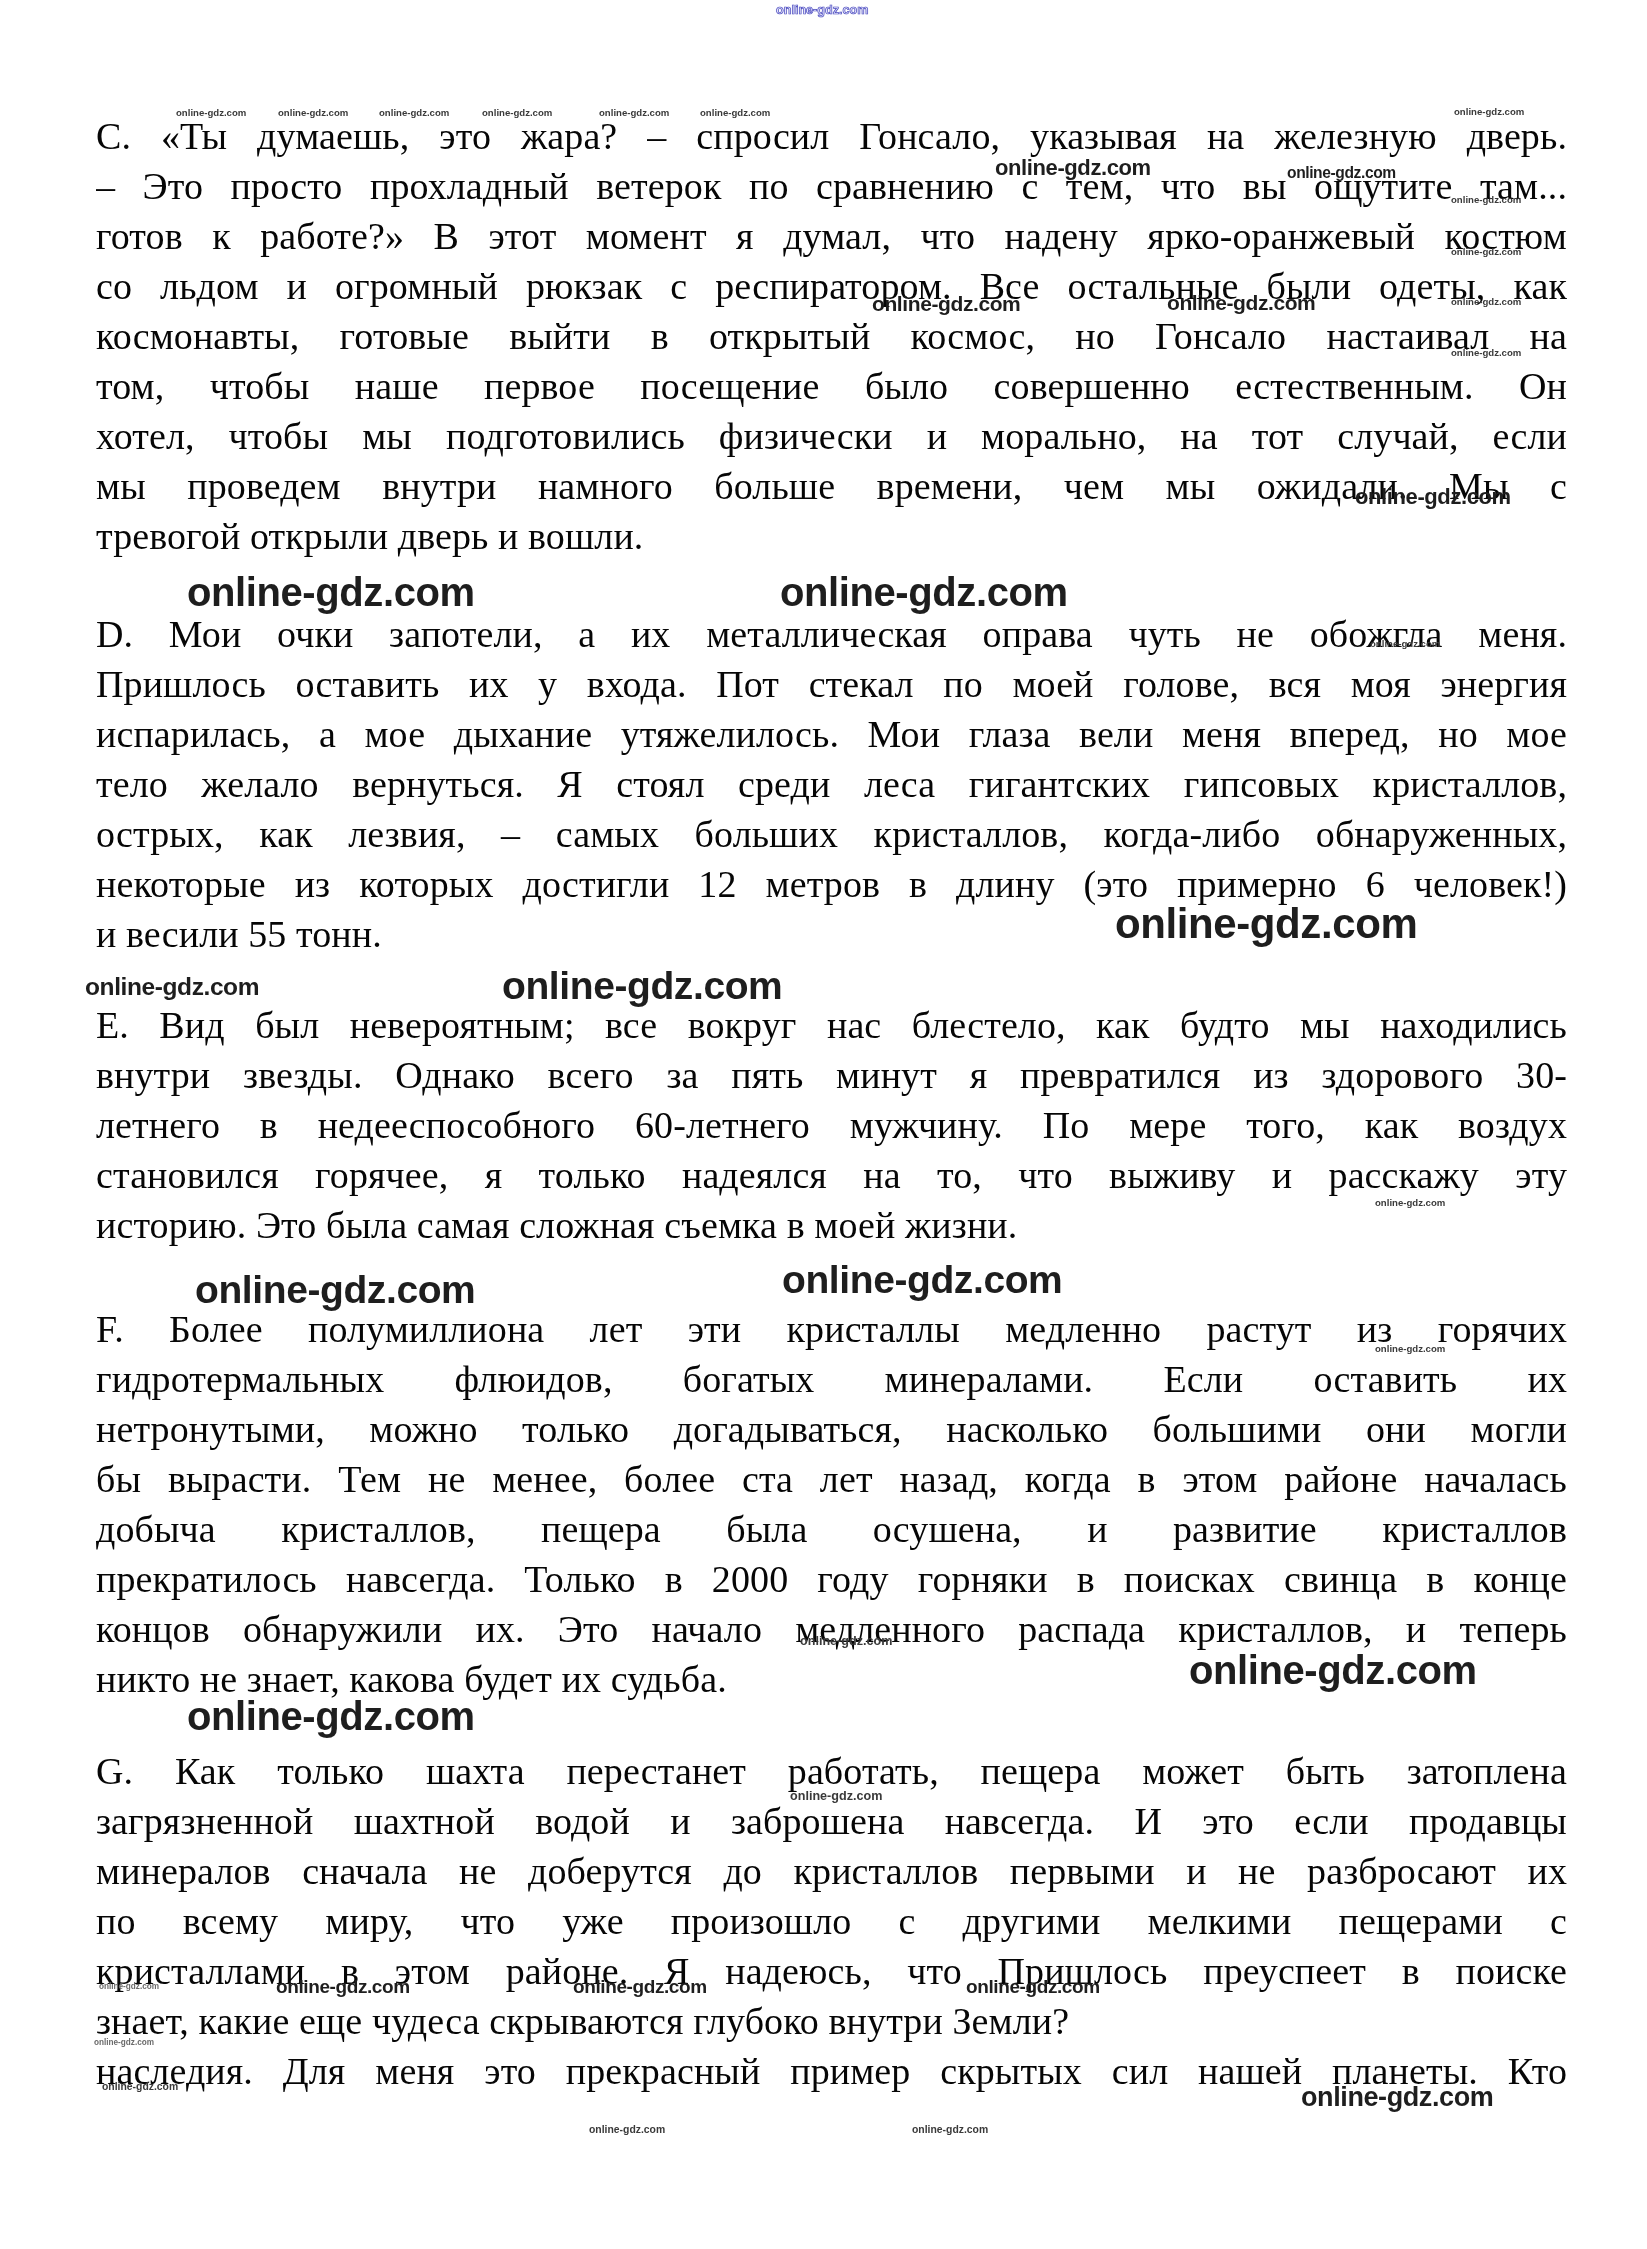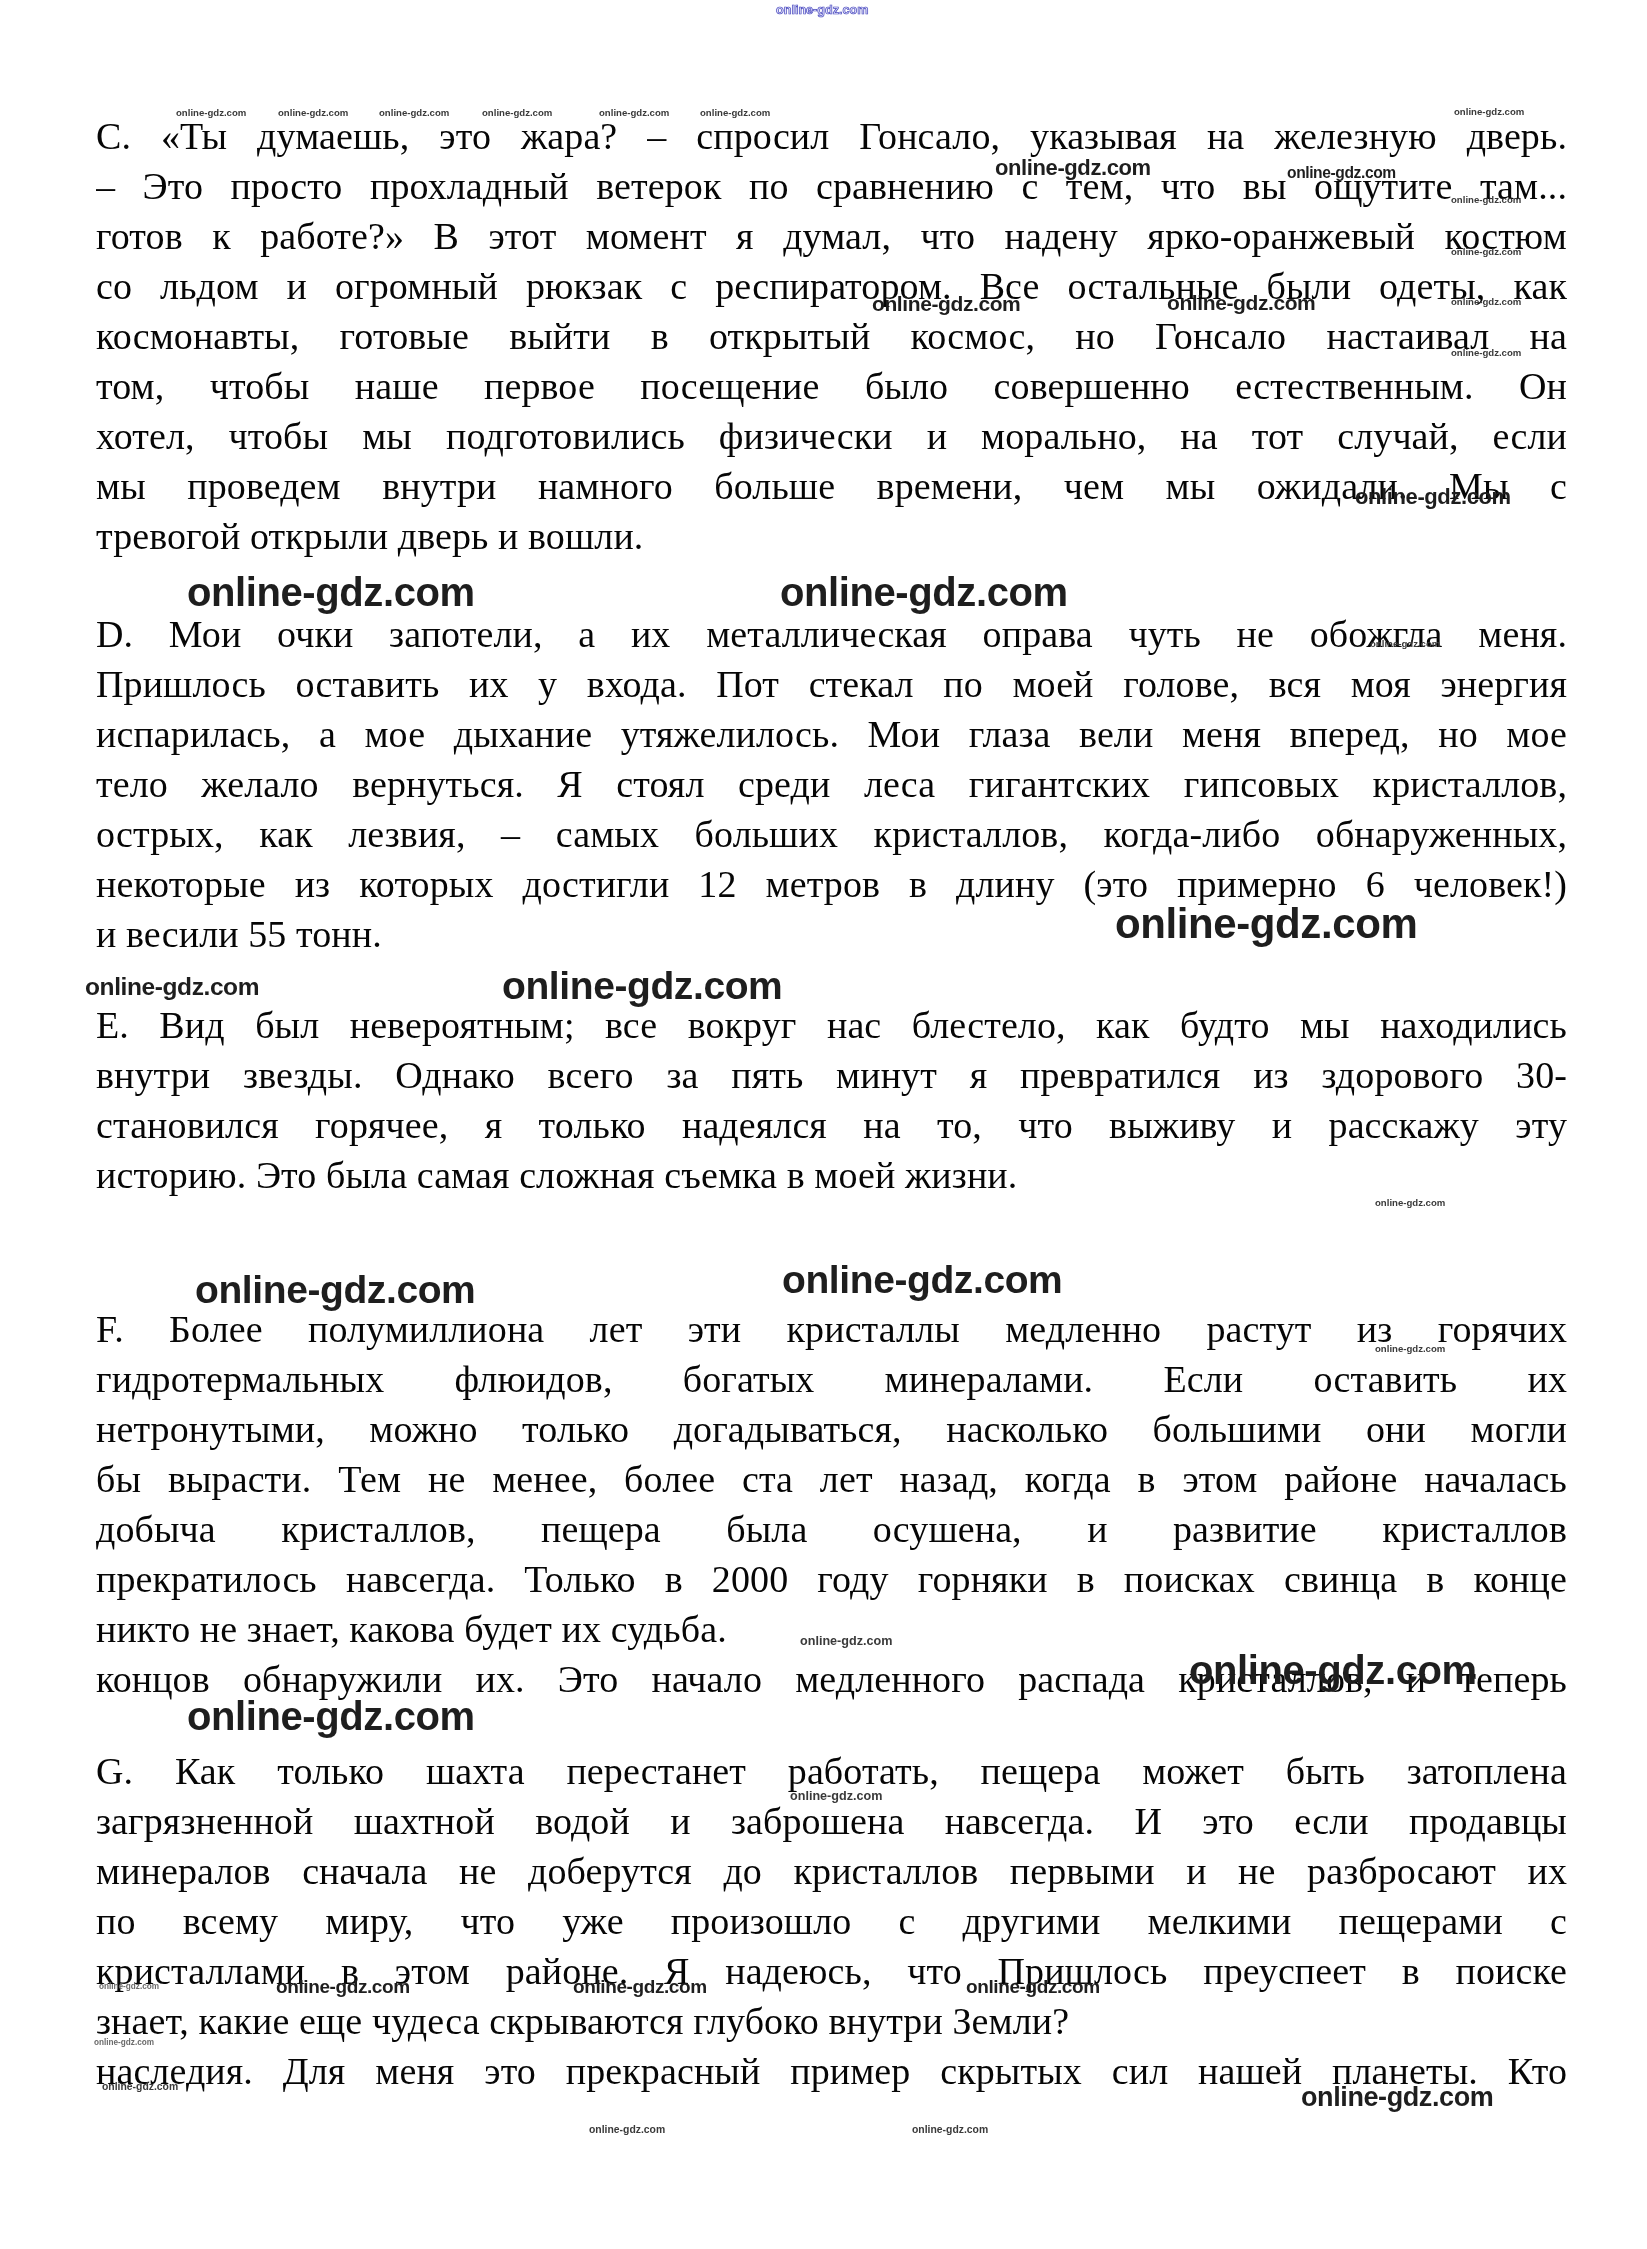--- a/index.html
+++ b/index.html
@@ -64,32 +64,33 @@
         <div class="jline">Пришлось оставить их у входа. Пот стекал по моей голове, вся моя энергия</div>
         <div class="jline">испарилась, а мое дыхание утяжелилось. Мои глаза вели меня вперед, но мое</div>
         <div class="jline">тело желало вернуться. Я стоял среди леса гигантских гипсовых кристаллов,</div>
         <div class="jline">острых, как лезвия, – самых больших кристаллов, когда-либо обнаруженных,</div>
         <div class="jline">некоторые из которых достигли 12 метров в длину (это примерно 6 человек!)</div>
         <div class="jline last">и весили 55 тонн.</div>
       </div>
       <div class="para" style="top: 1000px;">
         <div class="jline">E. Вид был невероятным; все вокруг нас блестело, как будто мы находились</div>
         <div class="jline">внутри звезды. Однако всего за пять минут я превратился из здорового 30-</div>
+        <div class="jline">летнего в недееспособного 60-летнего мужчину. По мере того, как воздух</div>
         <div class="jline">становился горячее, я только надеялся на то, что выживу и расскажу эту</div>
         <div class="jline last">историю. Это была самая сложная съемка в моей жизни.</div>
       </div>
       <div class="para" style="top: 1304px;">
         <div class="jline">F. Более полумиллиона лет эти кристаллы медленно растут из горячих</div>
         <div class="jline">гидротермальных флюидов, богатых минералами. Если оставить их</div>
         <div class="jline">нетронутыми, можно только догадываться, насколько большими они могли</div>
         <div class="jline">бы вырасти. Тем не менее, более ста лет назад, когда в этом районе началась</div>
         <div class="jline">добыча кристаллов, пещера была осушена, и развитие кристаллов</div>
         <div class="jline">прекратилось навсегда. Только в 2000 году горняки в поисках свинца в конце</div>
+        <div class="jline">концов обнаружили их. Это начало медленного распада кристаллов, и теперь</div>
         <div class="jline last">никто не знает, какова будет их судьба.</div>
-        <div class="jline">концов обнаружили их. Это начало медленного распада кристаллов, и теперь</div>
       </div>
       <div class="para" style="top: 1746px; font-family: Liberation Serif, serif;">
         <div class="jline">G. Как только шахта перестанет работать, пещера может быть затоплена</div>
         <div class="jline">загрязненной шахтной водой и заброшена навсегда. И это если продавцы</div>
         <div class="jline">минералов сначала не доберутся до кристаллов первыми и не разбросают их</div>
         <div class="jline">по всему миру, что уже произошло с другими мелкими пещерами с</div>
         <div class="jline">кристаллами в этом районе. Я надеюсь, что Пришлось преуспеет в поиске</div>
         <div class="jline last">знает, какие еще чудеса скрываются глубоко внутри Земли?</div>
         <div class="jline">наследия. Для меня это прекрасный пример скрытых сил нашей планеты. Кто</div>
       </div>

